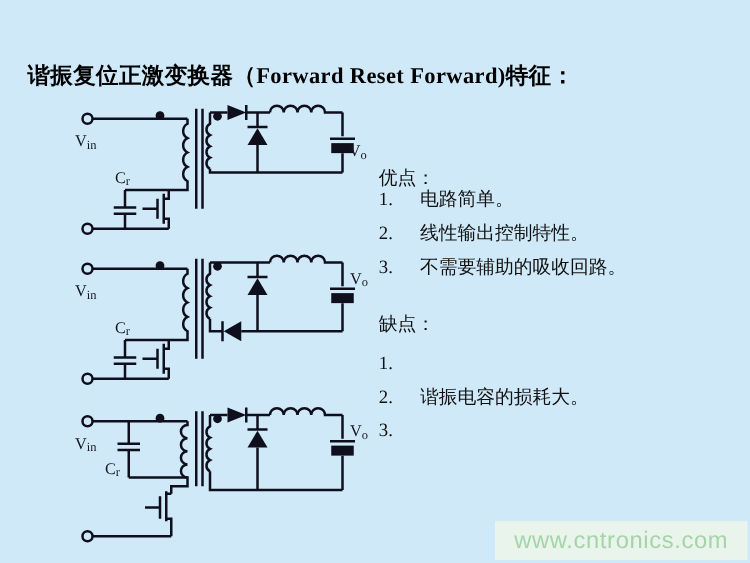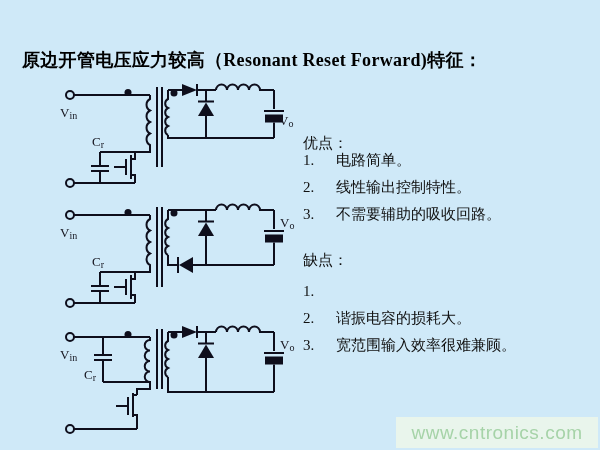--- a/index.html
+++ b/index.html
@@ -53,21 +53,21 @@
   }
   .watermark-text{
     font-family:"Liberation Sans","DejaVu Sans",sans-serif;
     font-size:19px;color:var(--wm-text);letter-spacing:.5px;
     white-space:nowrap;
   }
 </style>
 </head>
 <body>
 
-<div class="title">原边开管电压应力较高（Resonant Reset Forward)特征：</div>
+<div class="title">谐振复位正激变换器（Forward Reset Forward)特征：</div>
 
 <svg class="circuit c1" width="244" height="115" viewBox="0 0 244 115">
   <g>
     <circle class="term" cx="14" cy="12" r="4"></circle>
     <circle class="term" cx="14" cy="100" r="4"></circle>
     <path class="w" d="M18,12 H94 M18,100 H79"></path>
     <circle class="f" cx="72" cy="9.5" r="3.5"></circle>
     <path class="w" d="M94,12 V16 A6.5,6.5 0 0 0 94,27.5 A6.5,6.5 0 0 0 94,39 A6.5,6.5 0 0 0 94,50.5 A6.5,6.5 0 0 0 94,62 V69 H44"></path>
     <g>
       <path class="w" d="M44,69 V83 M35,83 H53 M35,88 H53 M44,88 V100"></path>
@@ -199,19 +199,18 @@
   <div class="sec-head dis-h">缺点：</div>
   <div class="li dis-0">
     <span class="num">1.</span>
   </div>
   <div class="li dis-1">
     <span class="num">2.</span>
     <span class="txt">谐振电容的损耗大。</span>
   </div>
   <div class="li dis-2">
     <span class="num">3.</span>
-    <span class="txt">宽范围输入效率很难兼顾。</span>
   </div>
 </div>
 
 <div class="watermark-band">
   <span class="watermark-text">www.cntronics.com</span>
 </div>
 
 </body></html>

